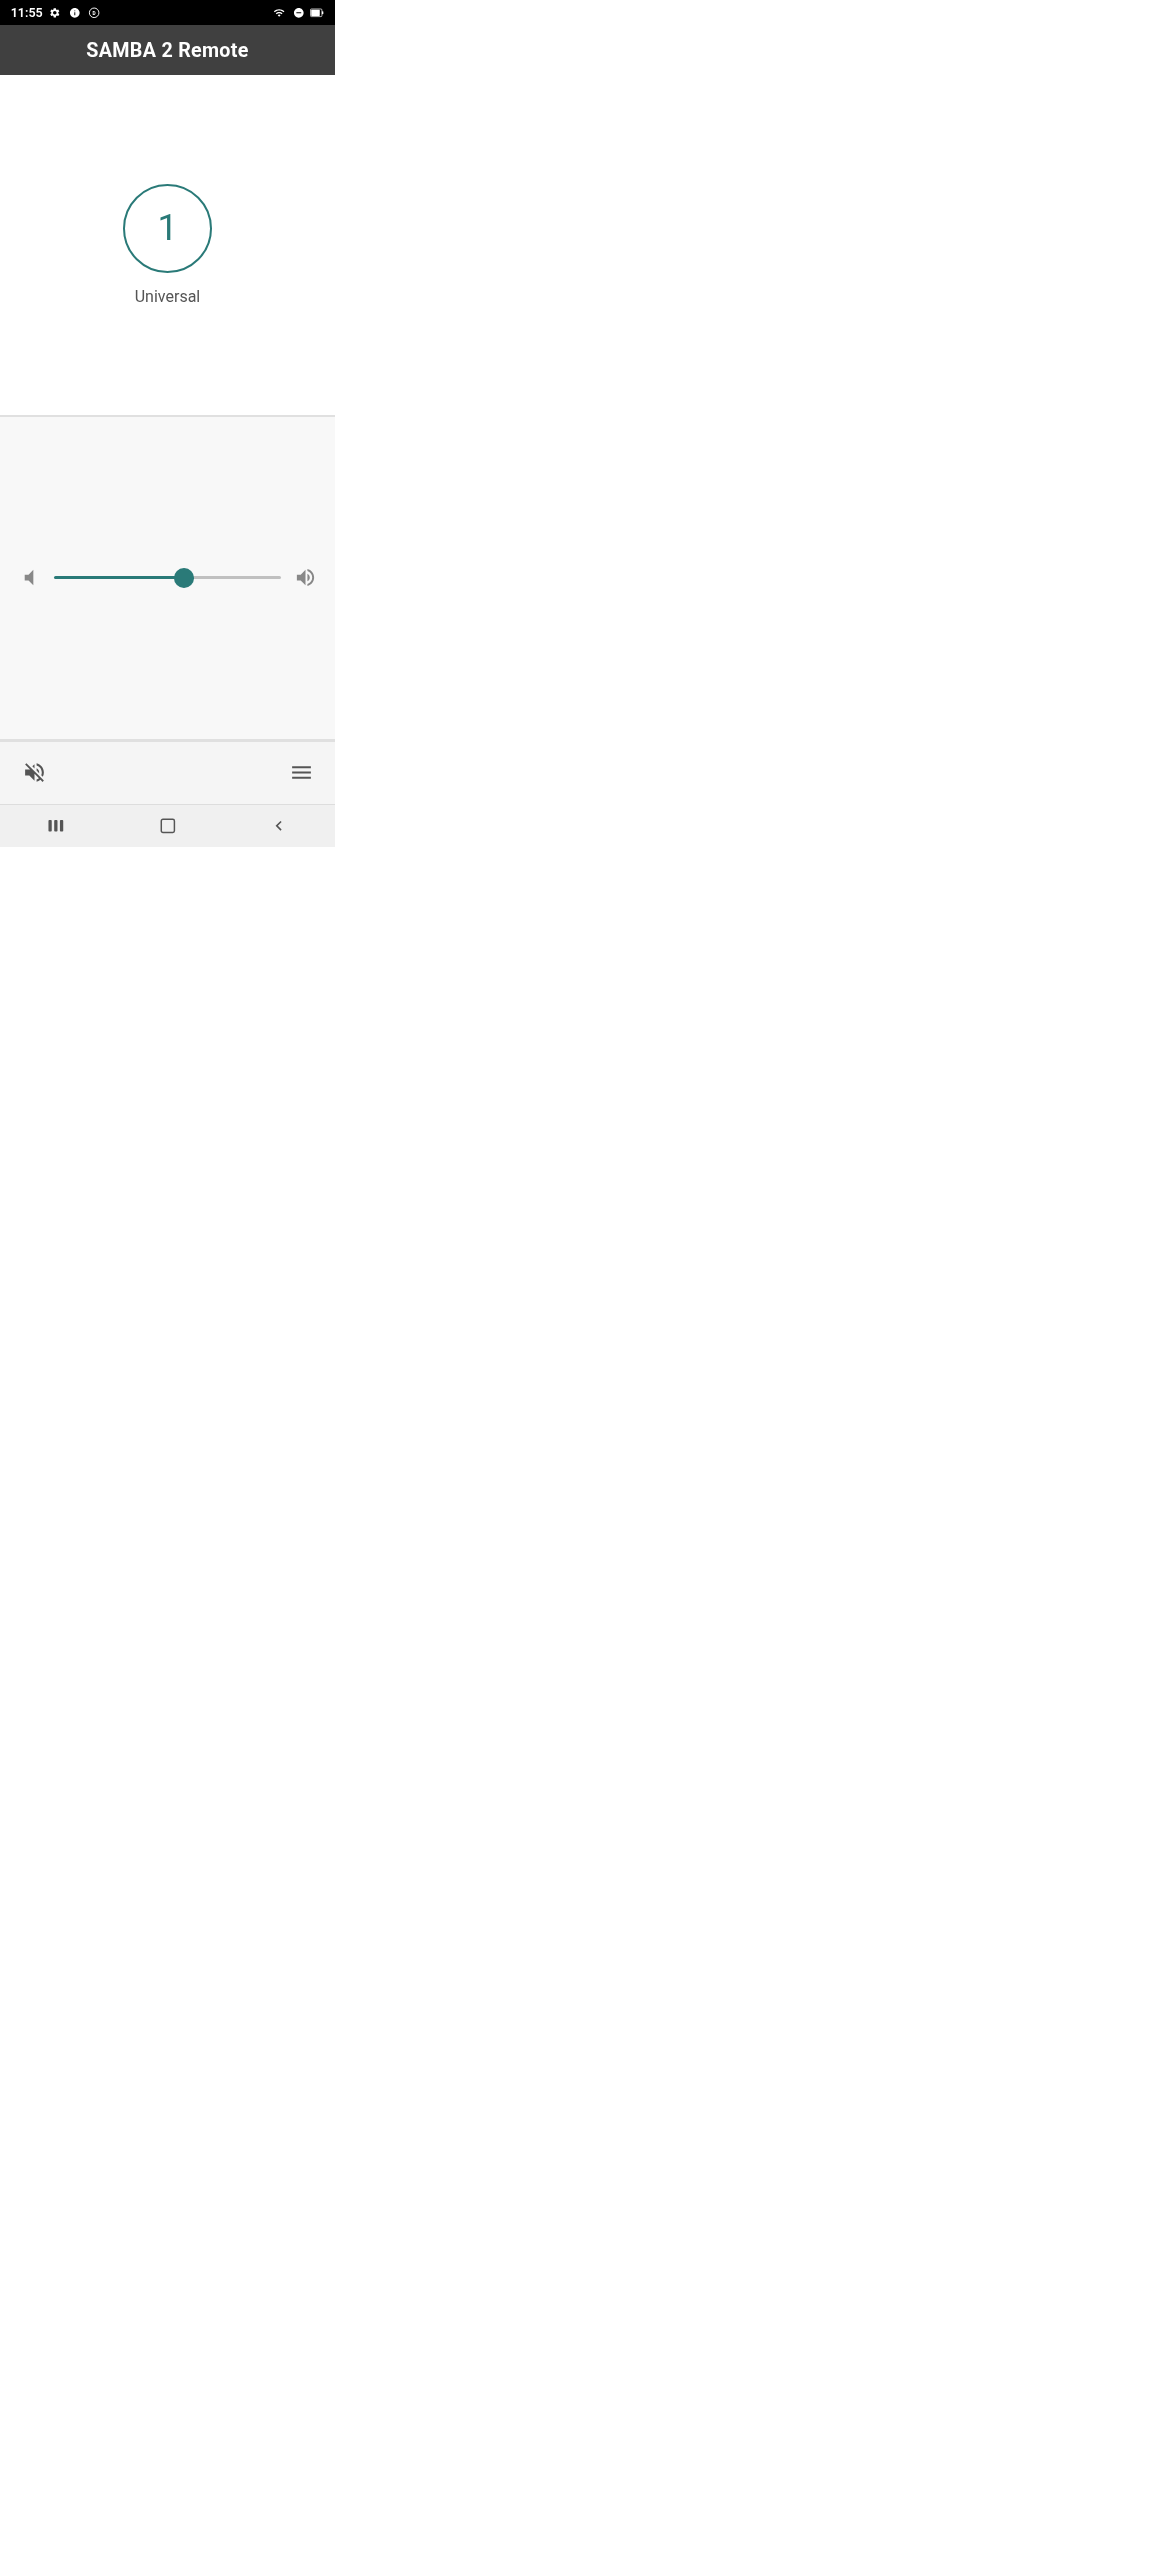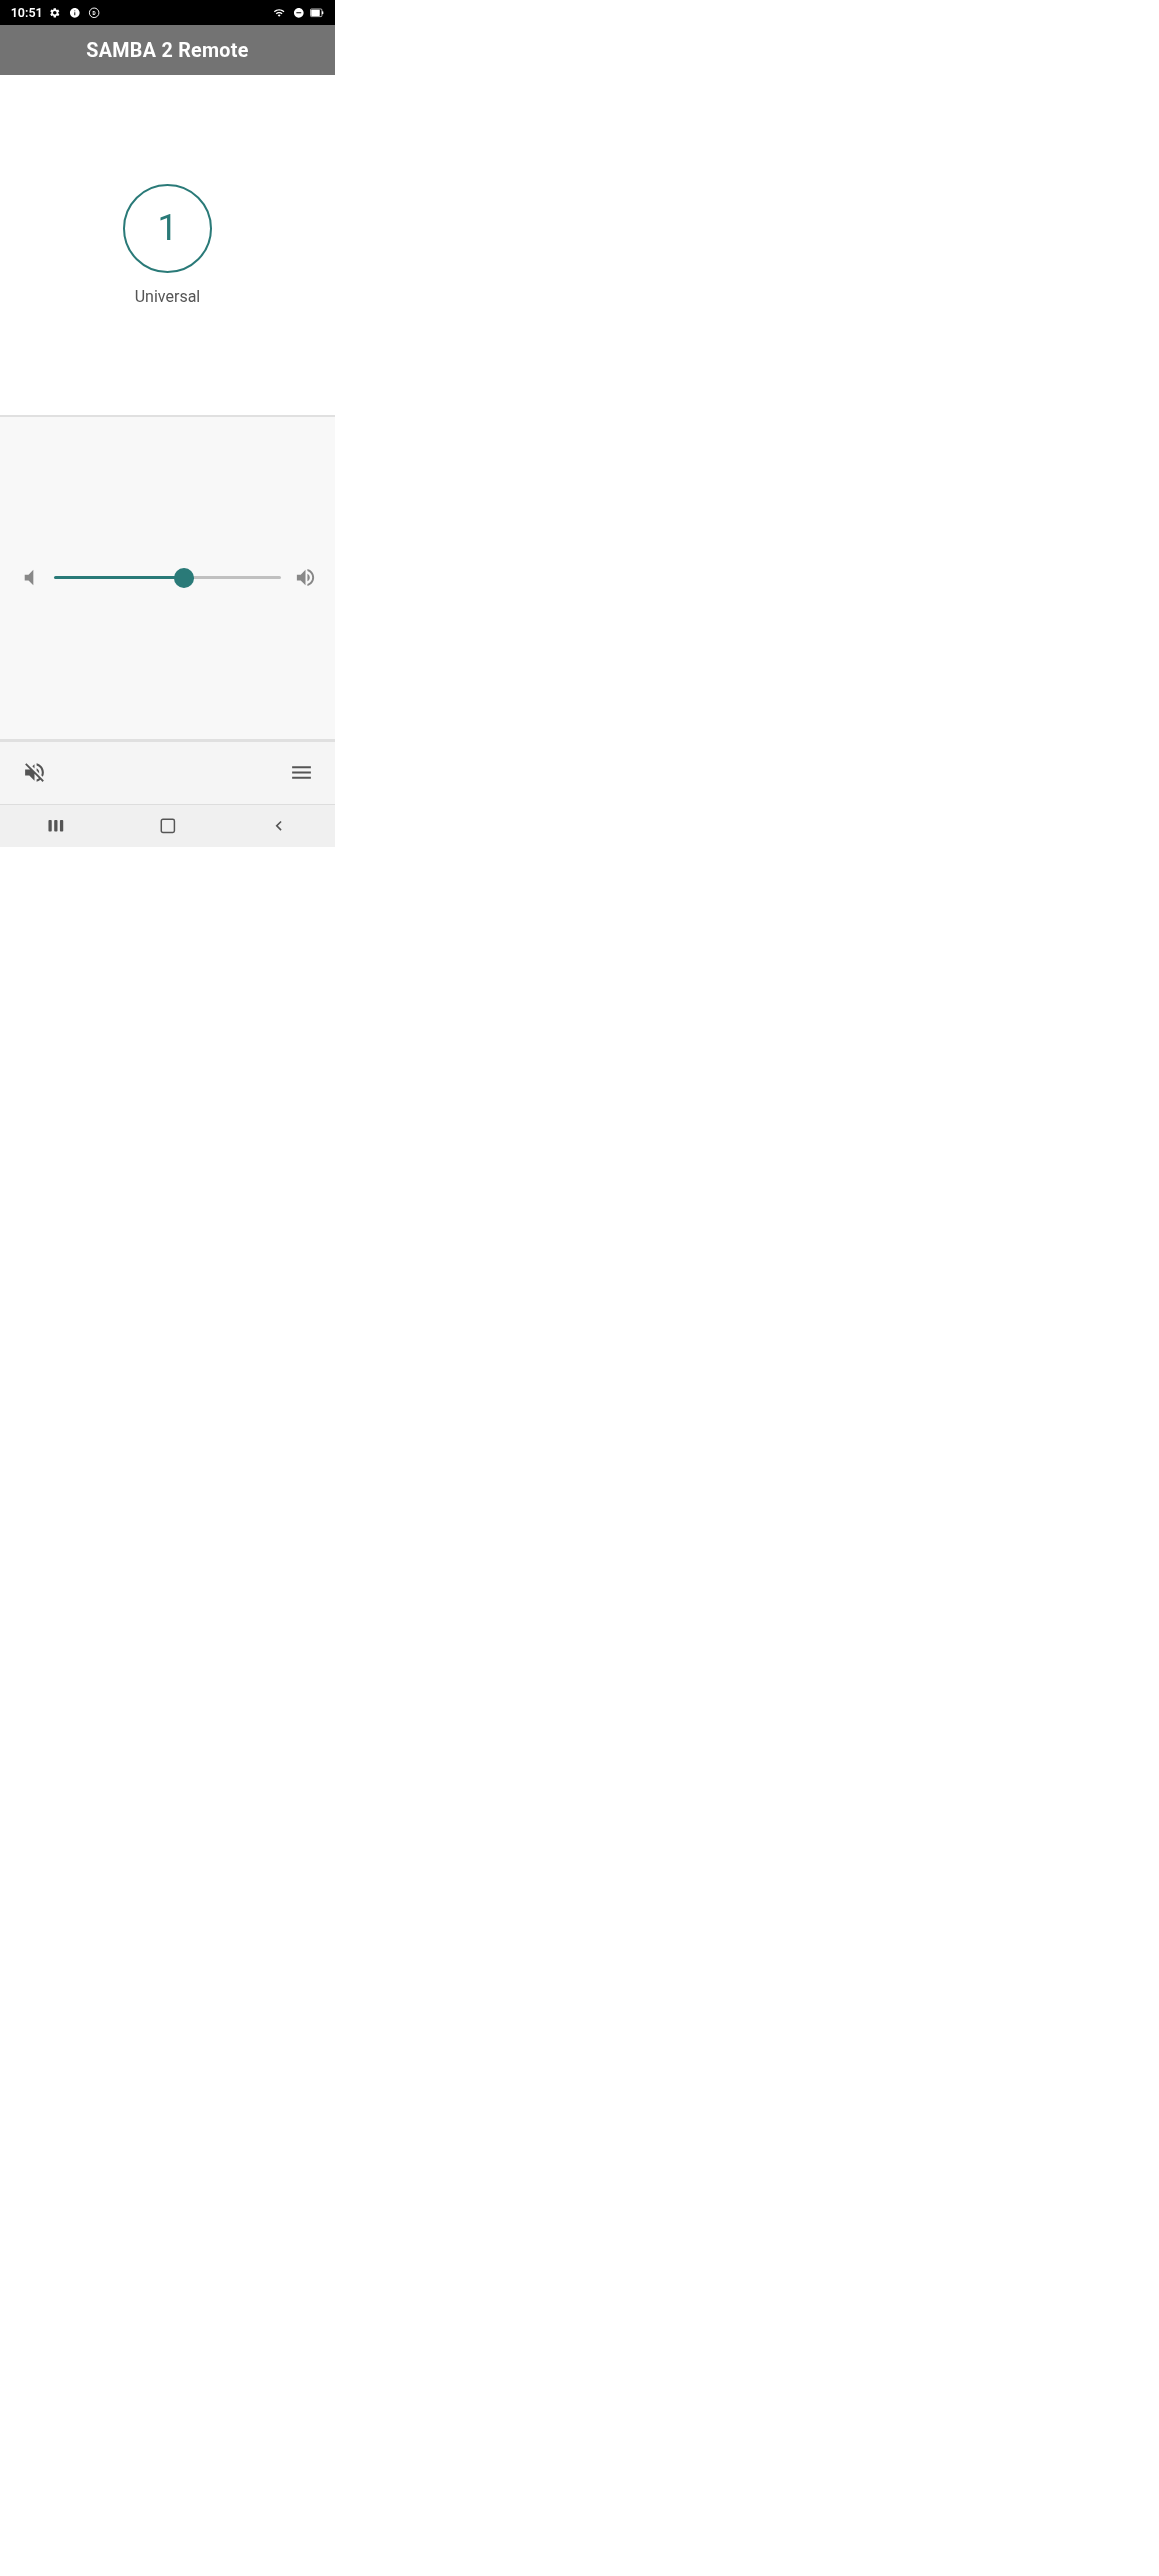--- a/index.html
+++ b/index.html
@@ -49,21 +49,21 @@
       height: 14.3px;
       display: flex;
       align-items: center;
       justify-content: center;
     }
 
     
     .app-header {
       width: 100%;
       height: 50px;
-      background: #737373;
+      background: #404040;
       display: flex;
       align-items: center;
       justify-content: center;
       text-align: right;
     }
 
     .app-title {
       color: #ffffff;
       font-size: 19.7px;
       font-weight: 700;
@@ -229,21 +229,21 @@
 
     svg {
       display: block;
     }
   </style>
 </head>
 <body>
 
 <div class="status-bar">
   <div class="status-bar-left">
-    <span style="font-size:12.5px; font-weight:600;">10:51</span>
+    <span style="font-size:12.5px; font-weight:600;">11:55</span>
 
     <span class="status-icon">
       <svg width="11.6" height="11.6" viewBox="0 0 24 24" fill="white">
         <path d="M19.14,12.94c0.04-0.3,0.06-0.61,0.06-0.94c0-0.32-0.02-0.64-0.07-0.94l2.03-1.58c0.18-0.14,0.23-0.41,0.12-0.61 l-1.92-3.32c-0.12-0.22-0.37-0.29-0.59-0.22l-2.39,0.96c-0.5-0.38-1.03-0.7-1.62-0.94L14.4,2.81c-0.04-0.24-0.24-0.41-0.48-0.41 h-3.84c-0.24,0-0.43,0.17-0.47,0.41L9.25,5.35C8.66,5.59,8.12,5.92,7.63,6.29L5.24,5.33c-0.22-0.08-0.47,0-0.59,0.22L2.74,8.87 C2.62,9.08,2.66,9.34,2.86,9.48l2.03,1.58C4.84,11.36,4.8,11.69,4.8,12s0.02,0.64,0.07,0.94l-2.03,1.58 c-0.18,0.14-0.23,0.41-0.12,0.61l1.92,3.32c0.12,0.22,0.37,0.29,0.59,0.22l2.39-0.96c0.5,0.38,1.03,0.7,1.62,0.94l0.36,2.54 c0.05,0.24,0.24,0.41,0.48,0.41h3.84c0.24,0,0.44-0.17,0.47-0.41l0.36-2.54c0.59-0.24,1.13-0.56,1.62-0.94l2.39,0.96 c0.22,0.08,0.47,0,0.59-0.22l1.92-3.32c0.12-0.22,0.07-0.47-0.12-0.61L19.14,12.94z M12,15.6c-1.98,0-3.6-1.62-3.6-3.6 s1.62-3.6,3.6-3.6s3.6,1.62,3.6,3.6S13.98,15.6,12,15.6z"></path>
       </svg>
     </span>
 
     <span class="status-icon">
       <svg width="11.6" height="11.6" viewBox="0 0 24 24" fill="white">
         <path d="M12 2C6.48 2 2 6.48 2 12s4.48 10 10 10 10-4.48 10-10S17.52 2 12 2zm1 15h-2v-6h2v6zm0-8h-2V7h2v2z"></path>

